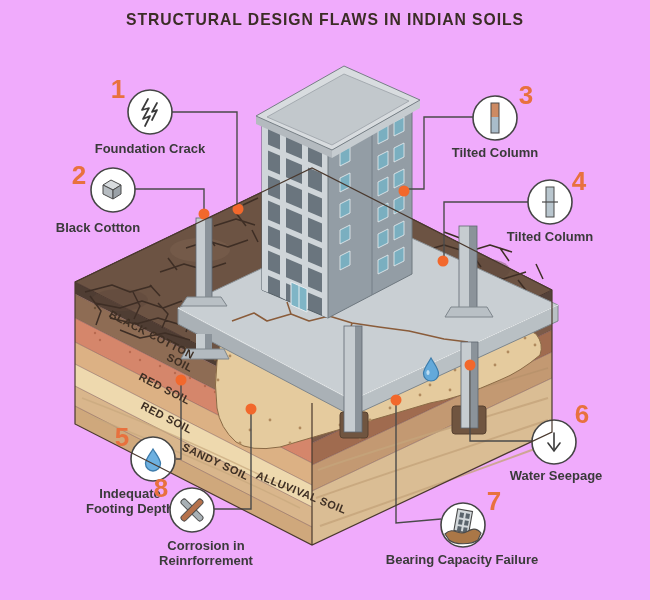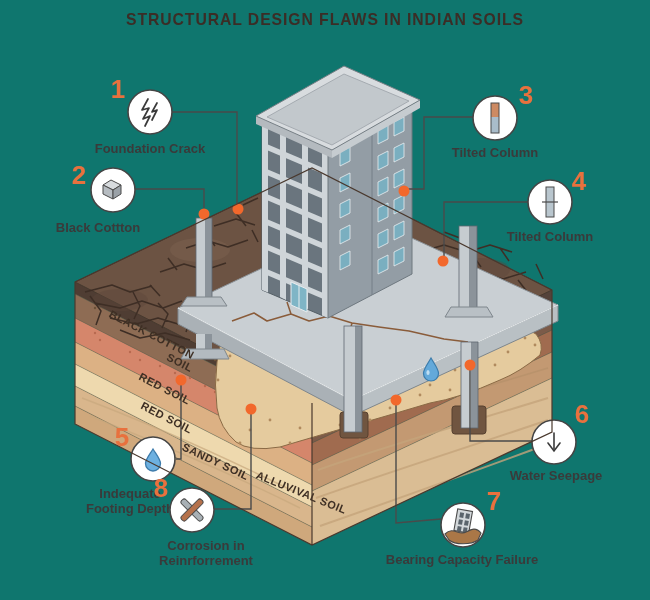--- a/index.html
+++ b/index.html
@@ -1,16 +1,16 @@
 <!DOCTYPE html>
 <html><head>
 <meta charset="utf-8">
 <style>
   html,body{margin:0;padding:0;background:#ffffff;}
-  #stage{position:relative;width:650px;height:600px;background:#0f766e;overflow:hidden;
+  #stage{position:relative;width:650px;height:600px;background:#f0abfc;overflow:hidden;
          font-family:"Liberation Sans","DejaVu Sans",sans-serif;}
   svg{display:block;}
   text{user-select:none;}
   .callout-label{font-size:13px;font-weight:600;fill:#3a3a3a;}
   .callout-num{font-size:26px;font-weight:bold;fill:#e8713e;}
   .soil-label{font-size:11px;font-weight:bold;fill:#3e2f24;letter-spacing:.5px;}
   .title-text{font-size:17px;font-weight:bold;fill:#3b2d26;letter-spacing:1px;}
   .leader{stroke:#4a4a4a;stroke-width:1.4;fill:none;}
   .ccirc{fill:#ffffff;stroke:#454545;stroke-width:1.6;}
 </style>

